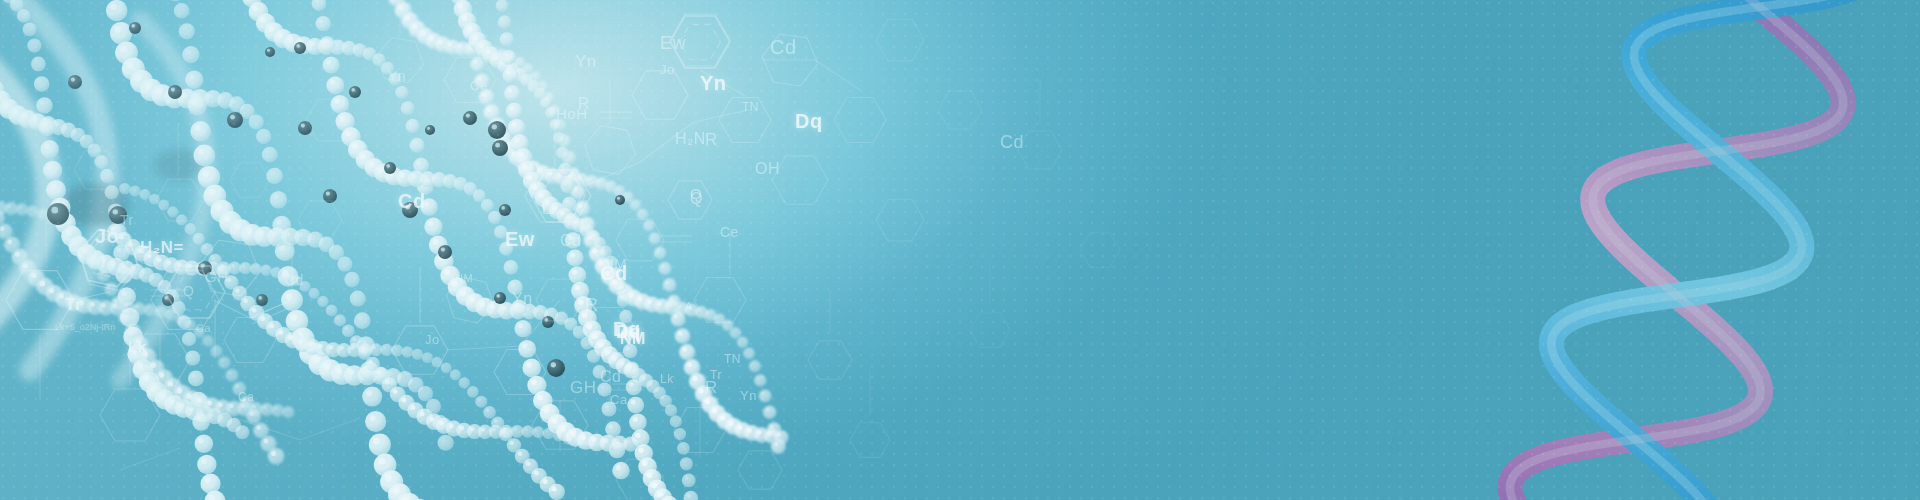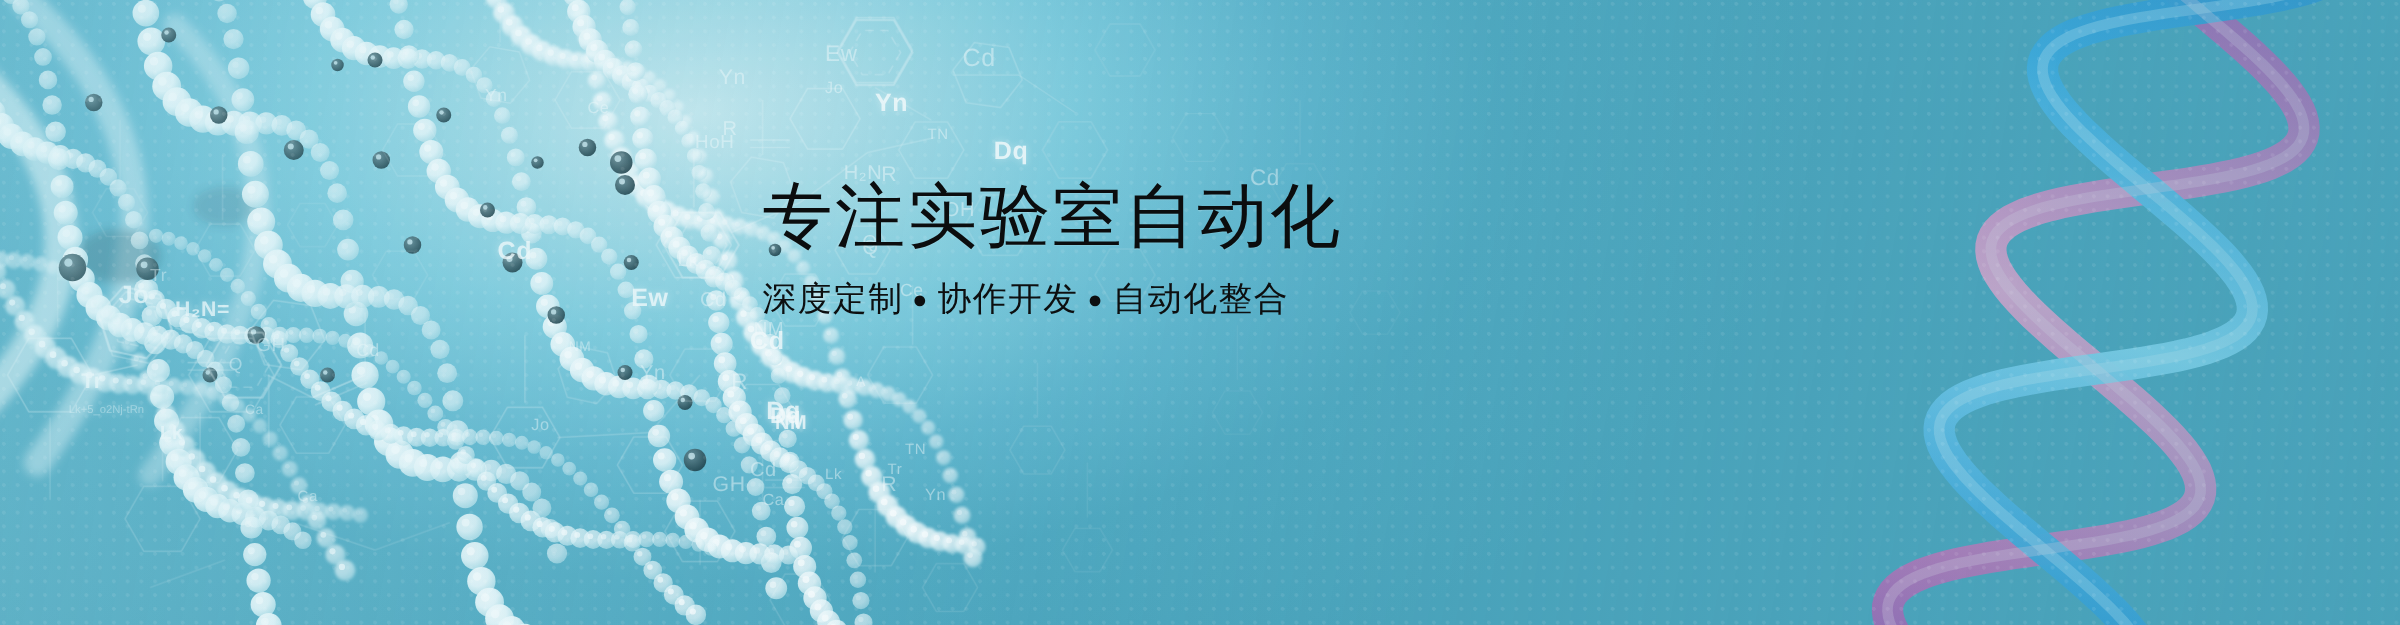--- a/index.html
+++ b/index.html
@@ -1667,20 +1667,14 @@
         <path d="M1626.5,-120L1619.4,-116L1612.8,-112L1606.8,-108L1601.3,-104L1596.5,-100L1592.3,-96L1588.8,-92L1586.0,-88L1583.9,-84L1582.6,-80L1582.0,-76L1582.2,-72L1583.2,-68L1584.9,-64L1587.3,-60L1590.4,-56L1594.3,-52L1598.8,-48L1604.0,-44L1609.7,-40L1616.1,-36L1622.9,-32L1630.2,-28L1638.0,-24L1646.1,-20L1654.5,-16L1663.1,-12L1672.0,-8L1681.0,-4L1690.0,0L1699.0,4L1708.0,8L1716.9,12L1725.5,16L1733.9,20L1742.0,24L1749.8,28L1757.1,32L1763.9,36L1770.3,40L1776.0,44L1781.2,48L1785.7,52L1789.6,56L1792.7,60L1795.1,64L1796.8,68L1797.8,72L1798.0,76L1797.4,80L1796.1,84L1794.0,88L1791.2,92L1787.7,96L1783.5,100L1778.7,104L1773.2,108L1767.2,112L1760.6,116L1753.5,120L1745.9,124L1738.0,128L1729.8,132L1721.2,136L1712.5,140L1703.5,144L1694.5,148L1685.5,152L1676.5,156L1667.5,160L1658.8,164L1650.2,168L1642.0,172L1634.1,176L1626.5,180L1619.4,184L1612.8,188L1606.8,192L1601.3,196L1596.5,200L1592.3,204L1588.8,208L1586.0,212L1583.9,216L1582.6,220L1582.0,224L1582.2,228L1583.2,232L1584.9,236L1587.3,240L1590.4,244L1594.3,248L1598.8,252L1604.0,256L1609.7,260L1616.1,264L1622.9,268L1630.2,272L1638.0,276L1646.1,280L1654.5,284L1663.1,288L1672.0,292L1681.0,296L1690.0,300L1699.0,304L1708.0,308L1716.9,312L1725.5,316L1733.9,320L1742.0,324L1749.8,328L1757.1,332L1763.9,336L1770.3,340L1776.0,344L1781.2,348L1785.7,352L1789.6,356L1792.7,360L1795.1,364L1796.8,368L1797.8,372L1798.0,376L1797.4,380L1796.1,384L1794.0,388L1791.2,392L1787.7,396L1783.5,400L1778.7,404L1773.2,408L1767.2,412L1760.6,416L1753.5,420L1745.9,424L1738.0,428L1729.8,432L1721.2,436L1712.5,440L1703.5,444L1694.5,448L1685.5,452L1676.5,456L1667.5,460L1658.8,464L1650.2,468L1642.0,472L1634.1,476L1626.5,480L1619.4,484L1612.8,488L1606.8,492L1601.3,496L1596.5,500L1592.3,504L1588.8,508L1586.0,512L1583.9,516L1582.6,520L1582.0,524L1582.2,528L1583.2,532L1584.9,536L1587.3,540L1590.4,544L1594.3,548L1598.8,552L1604.0,556L1609.7,560L1616.1,564L1622.9,568L1630.2,572L1638.0,576L1646.1,580L1654.5,584L1663.1,588L1672.0,592L1681.0,596L1690.0,600L1699.0,604L1708.0,608L1716.9,612L1725.5,616L1733.9,620L1742.0,624L1749.8,628L1757.1,632L1763.9,636L1770.3,640" stroke="url(#gPink)" stroke-width="25" fill="none" stroke-linecap="round" opacity="0.97"></path>
         <path d="M1753.5,-120L1760.6,-116L1767.2,-112L1773.2,-108L1778.7,-104L1783.5,-100L1787.7,-96L1791.2,-92L1794.0,-88L1796.1,-84L1797.4,-80L1798.0,-76L1797.8,-72L1796.8,-68L1795.1,-64L1792.7,-60L1789.6,-56L1785.7,-52L1781.2,-48L1776.0,-44L1770.3,-40L1763.9,-36L1757.1,-32L1749.8,-28L1742.0,-24L1733.9,-20L1725.5,-16L1716.9,-12L1708.0,-8L1699.0,-4L1690.0,0L1681.0,4L1672.0,8L1663.1,12L1654.5,16L1646.1,20L1638.0,24L1630.2,28L1622.9,32L1616.1,36L1609.7,40L1604.0,44L1598.8,48L1594.3,52L1590.4,56L1587.3,60L1584.9,64L1583.2,68L1582.2,72L1582.0,76L1582.6,80L1583.9,84L1586.0,88L1588.8,92L1592.3,96L1596.5,100L1601.3,104L1606.8,108L1612.8,112L1619.4,116L1626.5,120L1634.1,124L1642.0,128L1650.2,132L1658.8,136L1667.5,140L1676.5,144L1685.5,148L1694.5,152L1703.5,156L1712.5,160L1721.2,164L1729.8,168L1738.0,172L1745.9,176L1753.5,180L1760.6,184L1767.2,188L1773.2,192L1778.7,196L1783.5,200L1787.7,204L1791.2,208L1794.0,212L1796.1,216L1797.4,220L1798.0,224L1797.8,228L1796.8,232L1795.1,236L1792.7,240L1789.6,244L1785.7,248L1781.2,252L1776.0,256L1770.3,260L1763.9,264L1757.1,268L1749.8,272L1742.0,276L1733.9,280L1725.5,284L1716.9,288L1708.0,292L1699.0,296L1690.0,300L1681.0,304L1672.0,308L1663.1,312L1654.5,316L1646.1,320L1638.0,324L1630.2,328L1622.9,332L1616.1,336L1609.7,340L1604.0,344L1598.8,348L1594.3,352L1590.4,356L1587.3,360L1584.9,364L1583.2,368L1582.2,372L1582.0,376L1582.6,380L1583.9,384L1586.0,388L1588.8,392L1592.3,396L1596.5,400L1601.3,404L1606.8,408L1612.8,412L1619.4,416L1626.5,420L1634.1,424L1642.0,428L1650.2,432L1658.8,436L1667.5,440L1676.5,444L1685.5,448L1694.5,452L1703.5,456L1712.5,460L1721.2,464L1729.8,468L1738.0,472L1745.9,476L1753.5,480L1760.6,484L1767.2,488L1773.2,492L1778.7,496L1783.5,500L1787.7,504L1791.2,508L1794.0,512L1796.1,516L1797.4,520L1798.0,524L1797.8,528L1796.8,532L1795.1,536L1792.7,540L1789.6,544L1785.7,548L1781.2,552L1776.0,556L1770.3,560L1763.9,564L1757.1,568L1749.8,572L1742.0,576L1733.9,580L1725.5,584L1716.9,588L1708.0,592L1699.0,596L1690.0,600L1681.0,604L1672.0,608L1663.1,612L1654.5,616L1646.1,620L1638.0,624L1630.2,628L1622.9,632L1616.1,636L1609.7,640" stroke="url(#gBlue)" stroke-width="25" fill="none" stroke-linecap="round" opacity="0.97"></path>
         <path d="M1626.5,-120L1619.4,-116L1612.8,-112L1606.8,-108L1601.3,-104L1596.5,-100L1592.3,-96L1588.8,-92L1586.0,-88L1583.9,-84L1582.6,-80L1582.0,-76L1582.2,-72L1583.2,-68L1584.9,-64L1587.3,-60L1590.4,-56L1594.3,-52L1598.8,-48L1604.0,-44L1609.7,-40L1616.1,-36L1622.9,-32L1630.2,-28L1638.0,-24L1646.1,-20L1654.5,-16L1663.1,-12L1672.0,-8L1681.0,-4L1690.0,0L1699.0,4L1708.0,8L1716.9,12L1725.5,16L1733.9,20L1742.0,24L1749.8,28L1757.1,32L1763.9,36L1770.3,40L1776.0,44L1781.2,48L1785.7,52L1789.6,56L1792.7,60L1795.1,64L1796.8,68L1797.8,72L1798.0,76L1797.4,80L1796.1,84L1794.0,88L1791.2,92L1787.7,96L1783.5,100L1778.7,104L1773.2,108L1767.2,112L1760.6,116L1753.5,120L1745.9,124L1738.0,128L1729.8,132L1721.2,136L1712.5,140L1703.5,144L1694.5,148L1685.5,152L1676.5,156L1667.5,160L1658.8,164L1650.2,168L1642.0,172L1634.1,176L1626.5,180L1619.4,184L1612.8,188L1606.8,192L1601.3,196L1596.5,200L1592.3,204L1588.8,208L1586.0,212L1583.9,216L1582.6,220L1582.0,224L1582.2,228L1583.2,232L1584.9,236L1587.3,240L1590.4,244L1594.3,248L1598.8,252L1604.0,256L1609.7,260L1616.1,264L1622.9,268L1630.2,272L1638.0,276L1646.1,280L1654.5,284L1663.1,288L1672.0,292L1681.0,296L1690.0,300L1699.0,304L1708.0,308L1716.9,312L1725.5,316L1733.9,320L1742.0,324L1749.8,328L1757.1,332L1763.9,336L1770.3,340L1776.0,344L1781.2,348L1785.7,352L1789.6,356L1792.7,360L1795.1,364L1796.8,368L1797.8,372L1798.0,376L1797.4,380L1796.1,384L1794.0,388L1791.2,392L1787.7,396L1783.5,400L1778.7,404L1773.2,408L1767.2,412L1760.6,416L1753.5,420L1745.9,424L1738.0,428L1729.8,432L1721.2,436L1712.5,440L1703.5,444L1694.5,448L1685.5,452L1676.5,456L1667.5,460L1658.8,464L1650.2,468L1642.0,472L1634.1,476L1626.5,480L1619.4,484L1612.8,488L1606.8,492L1601.3,496L1596.5,500L1592.3,504L1588.8,508L1586.0,512L1583.9,516L1582.6,520L1582.0,524L1582.2,528L1583.2,532L1584.9,536L1587.3,540L1590.4,544L1594.3,548L1598.8,552L1604.0,556L1609.7,560L1616.1,564L1622.9,568L1630.2,572L1638.0,576L1646.1,580L1654.5,584L1663.1,588L1672.0,592L1681.0,596L1690.0,600L1699.0,604L1708.0,608L1716.9,612L1725.5,616L1733.9,620L1742.0,624L1749.8,628L1757.1,632L1763.9,636L1770.3,640" stroke="#ffd7ec" stroke-width="8.5" fill="none" stroke-linecap="round" opacity="0.3"></path>
         <path d="M1753.5,-120L1760.6,-116L1767.2,-112L1773.2,-108L1778.7,-104L1783.5,-100L1787.7,-96L1791.2,-92L1794.0,-88L1796.1,-84L1797.4,-80L1798.0,-76L1797.8,-72L1796.8,-68L1795.1,-64L1792.7,-60L1789.6,-56L1785.7,-52L1781.2,-48L1776.0,-44L1770.3,-40L1763.9,-36L1757.1,-32L1749.8,-28L1742.0,-24L1733.9,-20L1725.5,-16L1716.9,-12L1708.0,-8L1699.0,-4L1690.0,0L1681.0,4L1672.0,8L1663.1,12L1654.5,16L1646.1,20L1638.0,24L1630.2,28L1622.9,32L1616.1,36L1609.7,40L1604.0,44L1598.8,48L1594.3,52L1590.4,56L1587.3,60L1584.9,64L1583.2,68L1582.2,72L1582.0,76L1582.6,80L1583.9,84L1586.0,88L1588.8,92L1592.3,96L1596.5,100L1601.3,104L1606.8,108L1612.8,112L1619.4,116L1626.5,120L1634.1,124L1642.0,128L1650.2,132L1658.8,136L1667.5,140L1676.5,144L1685.5,148L1694.5,152L1703.5,156L1712.5,160L1721.2,164L1729.8,168L1738.0,172L1745.9,176L1753.5,180L1760.6,184L1767.2,188L1773.2,192L1778.7,196L1783.5,200L1787.7,204L1791.2,208L1794.0,212L1796.1,216L1797.4,220L1798.0,224L1797.8,228L1796.8,232L1795.1,236L1792.7,240L1789.6,244L1785.7,248L1781.2,252L1776.0,256L1770.3,260L1763.9,264L1757.1,268L1749.8,272L1742.0,276L1733.9,280L1725.5,284L1716.9,288L1708.0,292L1699.0,296L1690.0,300L1681.0,304L1672.0,308L1663.1,312L1654.5,316L1646.1,320L1638.0,324L1630.2,328L1622.9,332L1616.1,336L1609.7,340L1604.0,344L1598.8,348L1594.3,352L1590.4,356L1587.3,360L1584.9,364L1583.2,368L1582.2,372L1582.0,376L1582.6,380L1583.9,384L1586.0,388L1588.8,392L1592.3,396L1596.5,400L1601.3,404L1606.8,408L1612.8,412L1619.4,416L1626.5,420L1634.1,424L1642.0,428L1650.2,432L1658.8,436L1667.5,440L1676.5,444L1685.5,448L1694.5,452L1703.5,456L1712.5,460L1721.2,464L1729.8,468L1738.0,472L1745.9,476L1753.5,480L1760.6,484L1767.2,488L1773.2,492L1778.7,496L1783.5,500L1787.7,504L1791.2,508L1794.0,512L1796.1,516L1797.4,520L1798.0,524L1797.8,528L1796.8,532L1795.1,536L1792.7,540L1789.6,544L1785.7,548L1781.2,552L1776.0,556L1770.3,560L1763.9,564L1757.1,568L1749.8,572L1742.0,576L1733.9,580L1725.5,584L1716.9,588L1708.0,592L1699.0,596L1690.0,600L1681.0,604L1672.0,608L1663.1,612L1654.5,616L1646.1,620L1638.0,624L1630.2,628L1622.9,632L1616.1,636L1609.7,640" stroke="#d8f4ff" stroke-width="8.5" fill="none" stroke-linecap="round" opacity="0.32"></path>
       </g>
   </svg>
 
   <div class="tint"></div>
   <div class="halftone"></div>
 
-  <div class="copy">
-    <div class="headline">专注实验室自动化</div>
-    <div class="subline">
-      <span>深度定制</span><span class="sep">●</span><span>协作开发</span><span class="sep">●</span><span>自动化整合</span>
-    </div>
-  </div>
 
 </div>
 
 </body></html>

